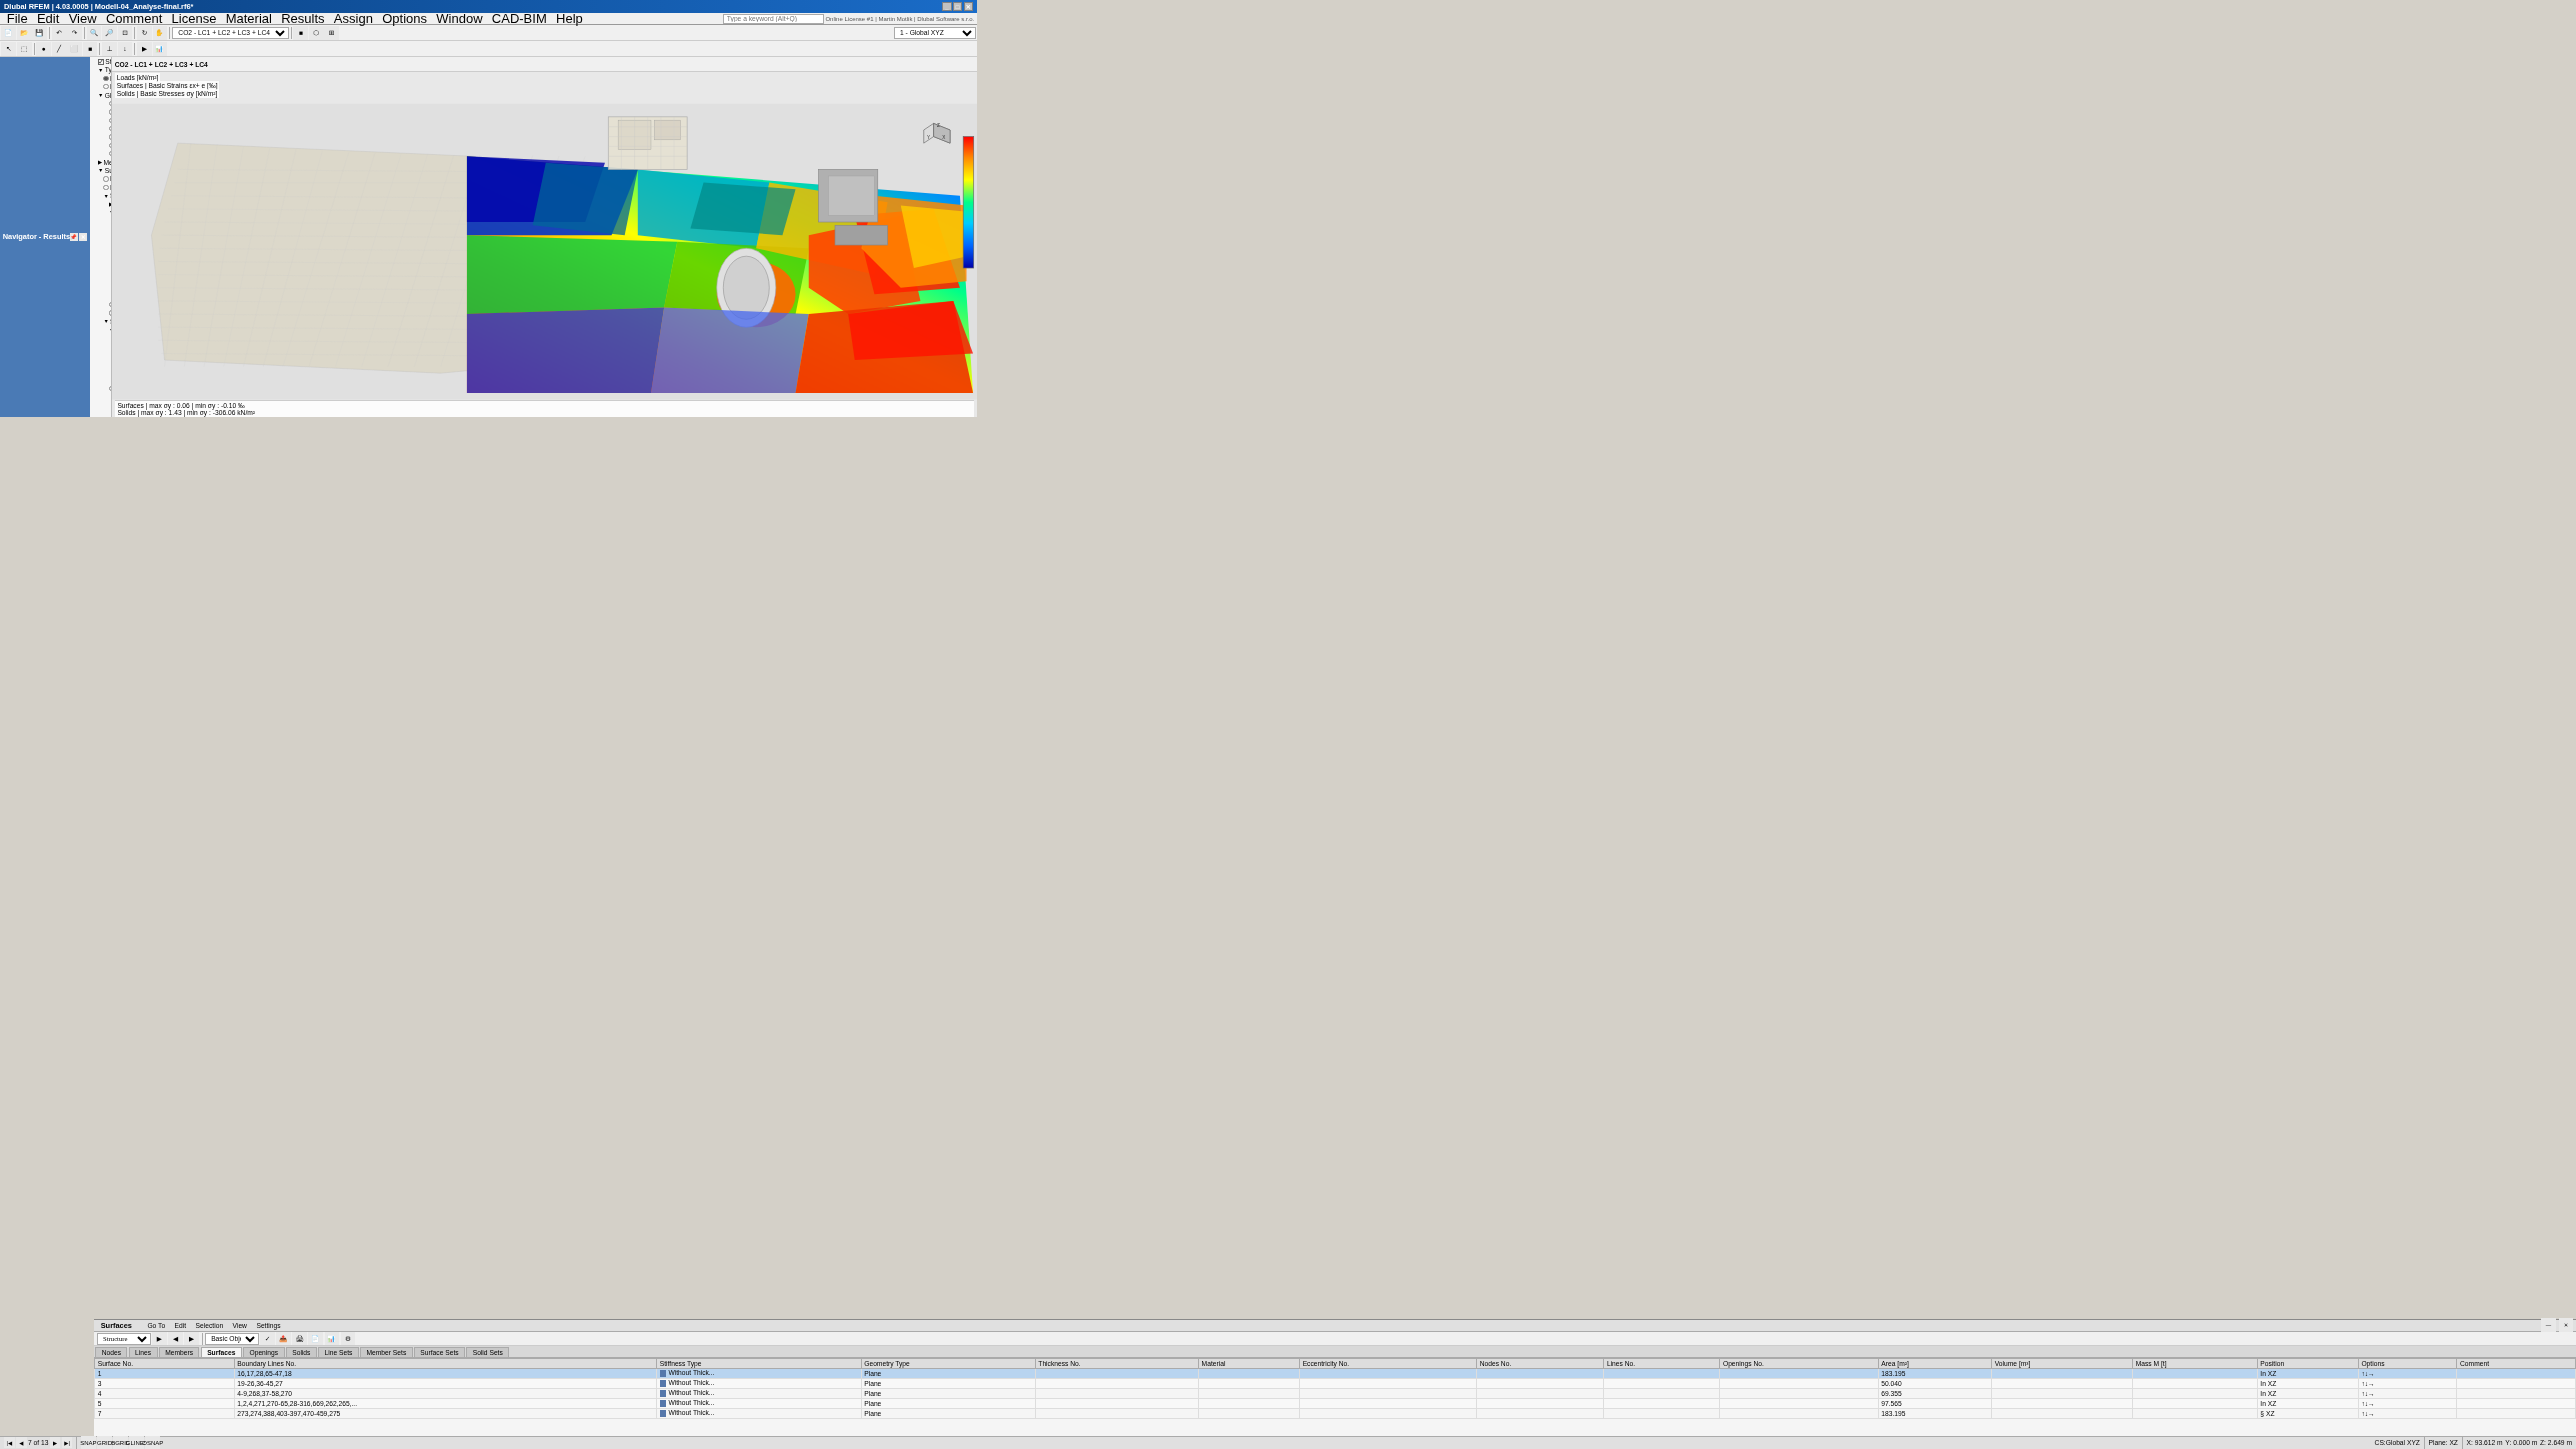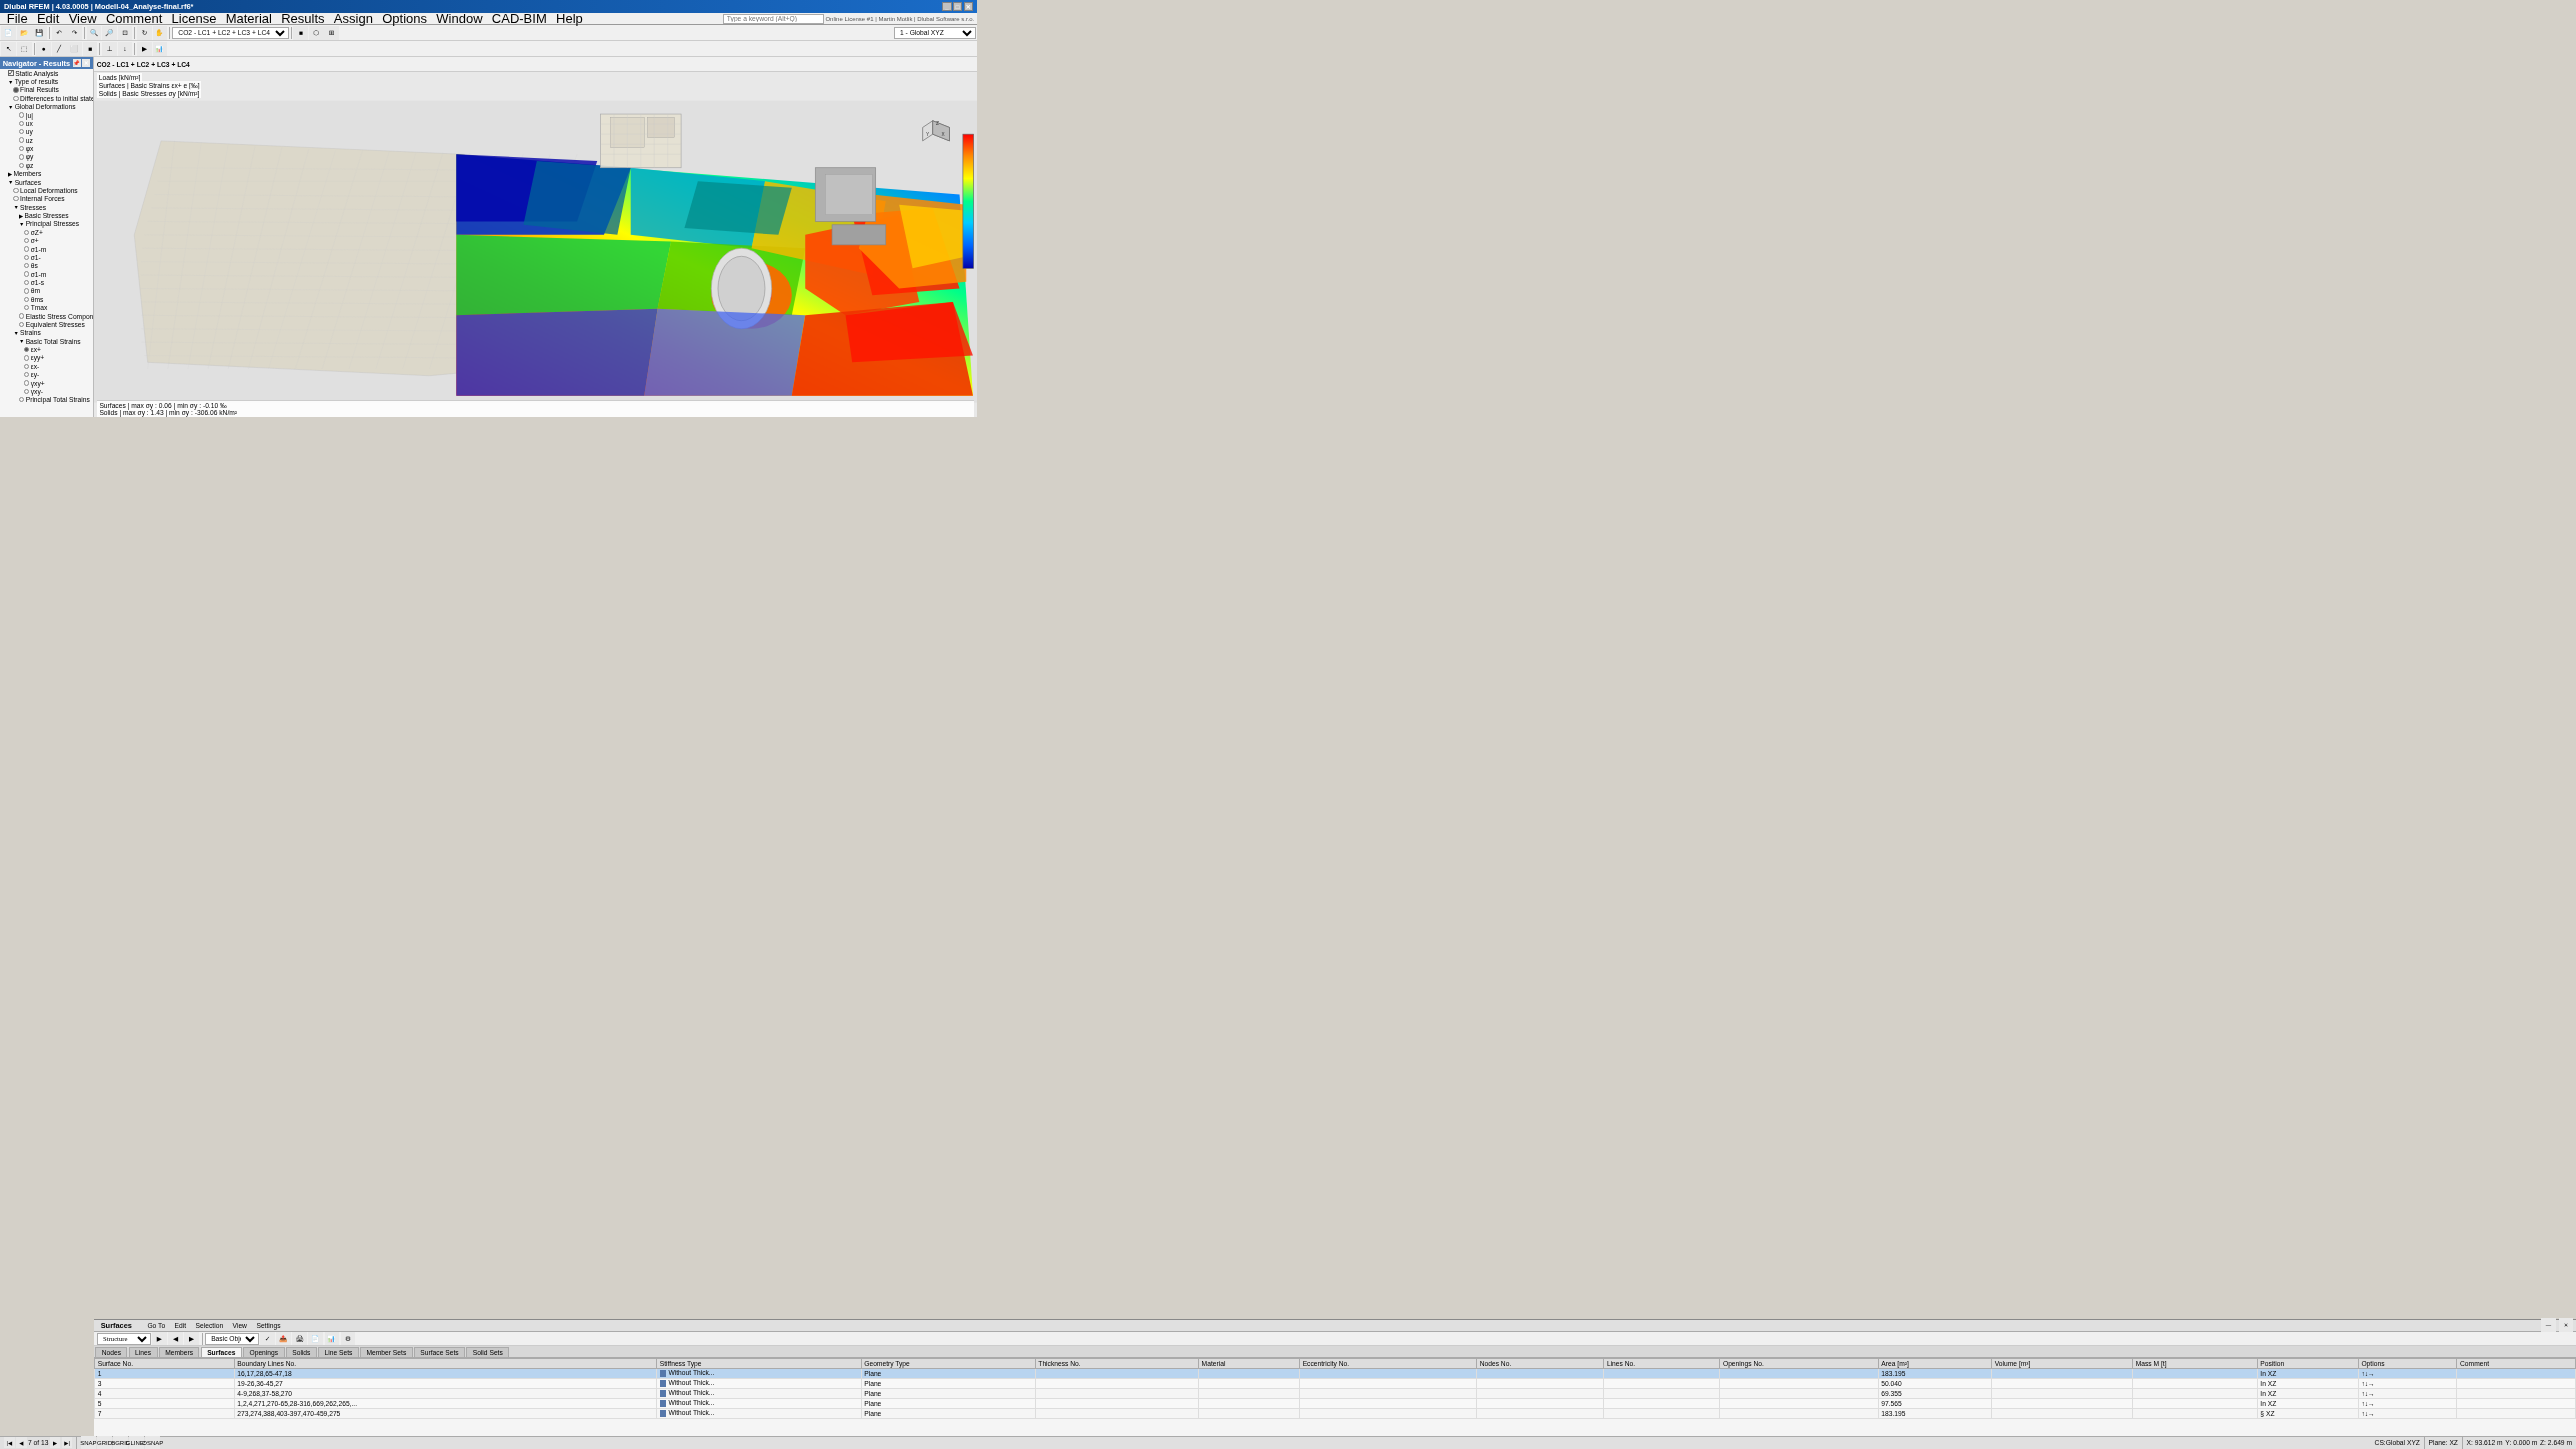--- a/index.html
+++ b/index.html
@@ -83,25 +83,25 @@
     }
 
     
     #main-layout {
       display: flex;
       height: calc(547px - 13.4px - 12px - 16px - 16px - 13.4px);
     }
 
     
     #left-panel {
-      width: 94px;
+      width: 112px;
       background: #f5f5f5;
       border-right: 0.7px solid #bbb;
       display: flex;
-      flex-direction: column;
+      flex-direction: row;
       overflow: hidden;
     }
     #navigator-header {
       background: #4a7ab5;
       color: #fff;
       padding: 1.3px 2.7px;
       font-size: 7.4px;
       font-weight: bold;
       display: flex;
       align-items: center;

